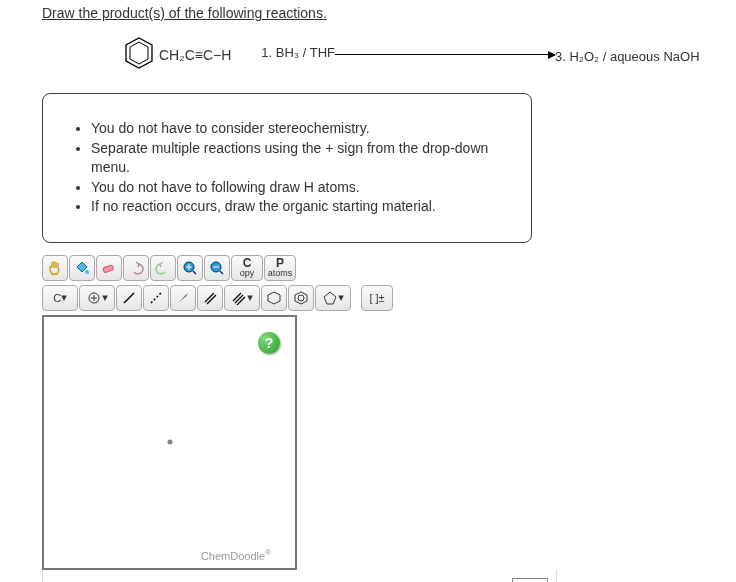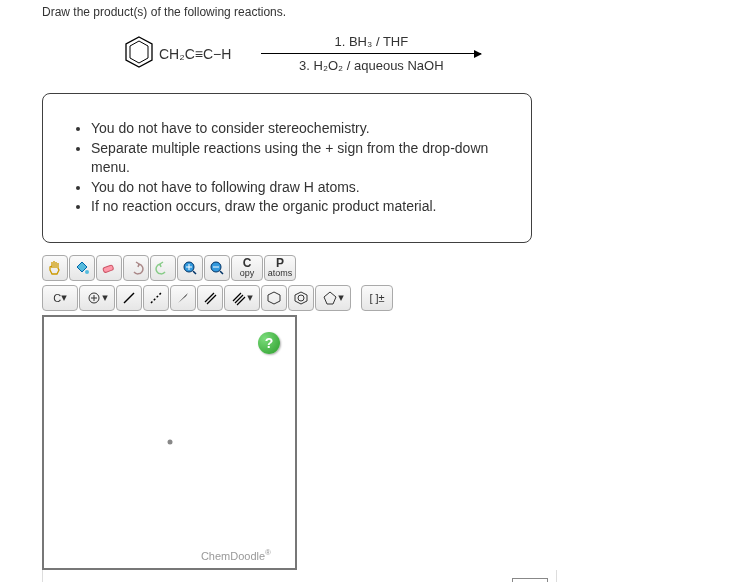--- a/index.html
+++ b/index.html
@@ -1,21 +1,21 @@
 <!DOCTYPE html>
 <html><head>
   <meta charset="utf-8">
   <style>
     * { box-sizing: border-box; margin: 0; padding: 0; }
     body { font-family: Arial, sans-serif; font-size: 14px; color: #333; background: #fff; width: 736px; height: 582px; padding: 5px 0 0 42px; }
-    .question-text { font-size: 12px; margin-bottom: 15px; }
+    .question-text { font-size: 14px; margin-bottom: 15px; text-decoration: underline; }
     .reaction-area { display: flex; align-items: center; margin-left: 80px; margin-bottom: 20px; }
     .benzene { display: inline-block; }
     .reactant-label { font-size: 14px; margin-left: 3px; }
-    .arrow-group { display: flex; flex-direction: column; align-items: center; margin-left: 30px; }
+    .arrow-group { display: flex; flex-direction: row; align-items: center; margin-left: 30px; }
     .reagent-top { font-size: 13px; margin-bottom: 4px; }
     .reagent-bottom { font-size: 13px; margin-top: 4px; }
     .arrow-line { width: 220px; height: 1px; background: #000; position: relative; }
     .arrow-line::after { content: ''; position: absolute; right: -1px; top: -3px; border-left: 8px solid #000; border-top: 4px solid transparent; border-bottom: 4px solid transparent; }
     .instructions-box { border: 1px solid #404040; border-radius: 8px; padding: 25px 30px; width: 490px; margin-bottom: 10px; background: #fff; }
     .instructions-box ul { list-style: disc; padding-left: 18px; }
     .instructions-box li { font-size: 14px; line-height: 1.4; }
     .editor-wrapper { width: 515px; }
     .toolbar-row { display: flex; gap: 1px; padding: 2px 0; }
     .tb-btn { width: 26px; height: 26px; border: 1px solid #aaa; border-radius: 4px; background: linear-gradient(#fafafa,#e6e6e6); display: flex; align-items: center; justify-content: center; font-size: 11px; cursor: pointer; }
@@ -50,21 +50,21 @@
     <div class="arrow-line"></div>
     <div class="reagent-bottom">3. H₂O₂ / aqueous NaOH</div>
   </div>
 </div>
 
 <div class="instructions-box">
   <ul>
     <li>You do not have to consider stereochemistry.</li>
     <li>Separate multiple reactions using the + sign from the drop-down menu.</li>
     <li>You do not have to following draw H atoms.</li>
-    <li>If no reaction occurs, draw the organic product material.</li>
+    <li>If no reaction occurs, draw the organic starting material.</li>
   </ul>
 </div>
 
 <div class="editor-wrapper">
   <div class="toolbar-row">
     <div class="tb-btn">
         <svg viewBox="0 0 16 16">
           <path d="M5 2v6M7 1v7M9 2v6M11 3v5l1 2-2 4H5l-2-4V7l2-1" fill="none" stroke="#c90" stroke-width="1.3"></path>
         </svg>
       </div>

